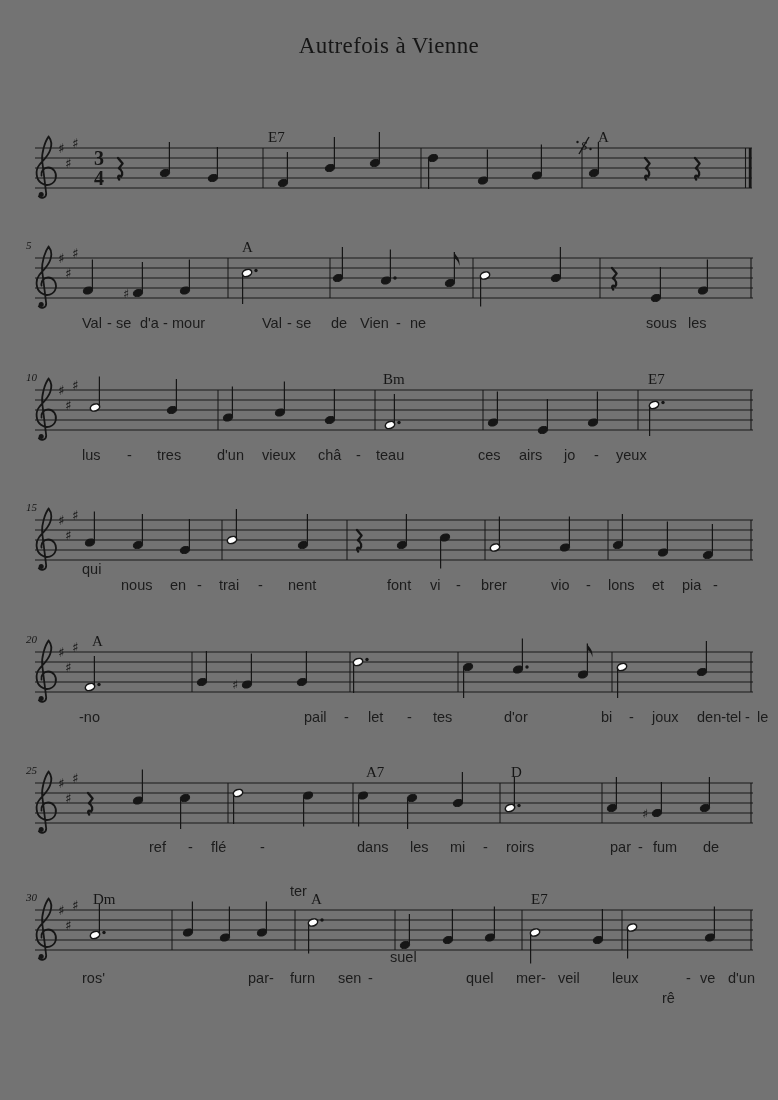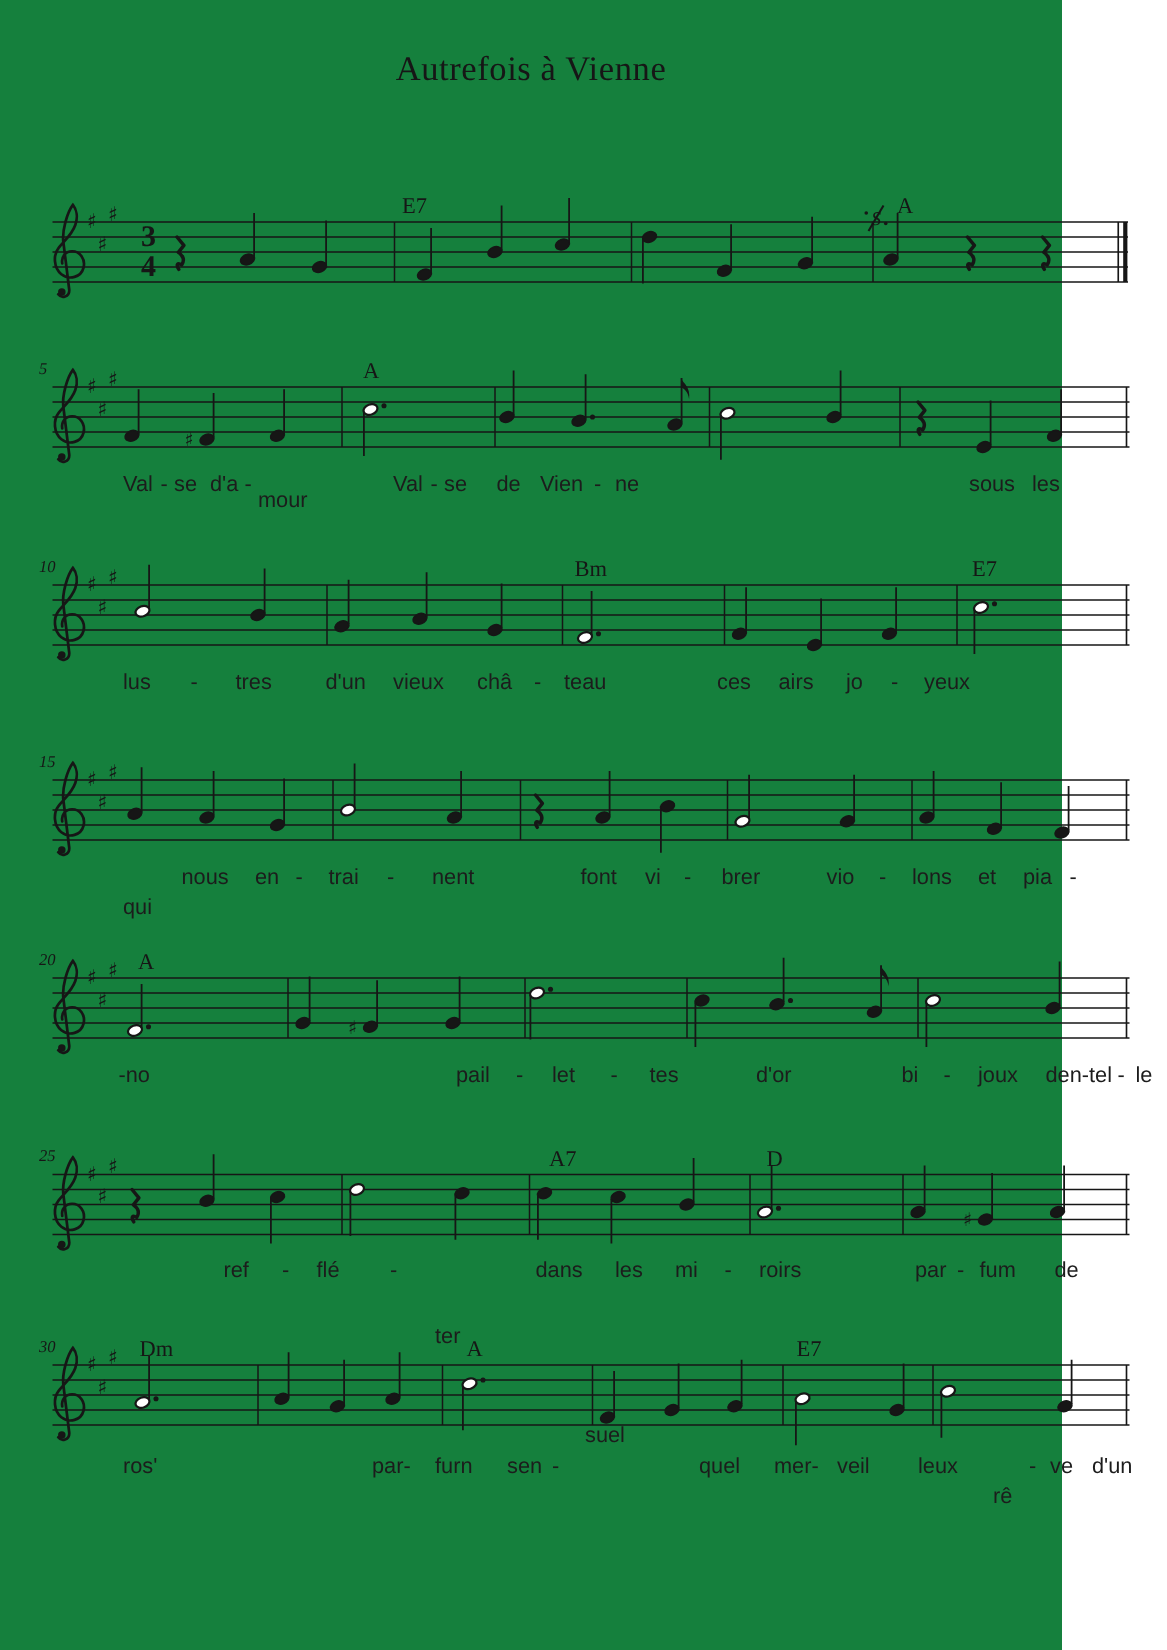--- a/index.html
+++ b/index.html
@@ -1,17 +1,17 @@
 <!DOCTYPE html>
 <html><head>
 <meta charset="utf-8">
 <style>
   html,body{margin:0;padding:0;}
   body{width:778px;height:1100px;background:#ffffff;overflow:hidden;}
-  .page{position:relative;width:708px;height:1100px;background:#15803d;
+  .page{position:relative;width:778px;height:1100px;background:#737373;
         font-family:"Liberation Serif",serif;color:#161616;}
   .title{position:absolute;top:33px;left:0;width:100%;margin:0;text-align:center;
          font-size:23px;font-weight:400;letter-spacing:.4px;font-family:"Liberation Serif",serif;}
   #score-svg{position:absolute;left:0;top:0;}
   #lyrics-layer{position:absolute;left:0;top:0;width:778px;height:1100px;padding-left:36px;}
   .lyric{position:absolute;font-family:"Liberation Sans",sans-serif;font-size:14.5px;
          color:#1c1c1c;white-space:pre;line-height:1;}
 </style>
 </head>
 <body>
@@ -511,21 +511,21 @@
           <line x1="714.4" y1="936" x2="714.4" y2="906.5" stroke="#161616" stroke-width="1.2"></line>
         </g>
       </g>
     </svg>
   <div id="lyrics-layer">
       <span class="lyric" style="left: 82px; top: 316px;">Val</span>
       <span class="lyric" style="left: 107px; top: 316px;">-</span>
       <span class="lyric" style="left: 116px; top: 316px;">se</span>
       <span class="lyric" style="left: 140px; top: 316px;">d'a</span>
       <span class="lyric" style="left: 163px; top: 316px;">-</span>
-      <span class="lyric" style="left: 172px; top: 327px;">mour</span>
+      <span class="lyric" style="left: 172px; top: 316px;">mour</span>
       <span class="lyric" style="left: 262px; top: 316px;">Val</span>
       <span class="lyric" style="left: 287px; top: 316px;">-</span>
       <span class="lyric" style="left: 296px; top: 316px;">se</span>
       <span class="lyric" style="left: 331px; top: 316px;">de</span>
       <span class="lyric" style="left: 360px; top: 316px;">Vien</span>
       <span class="lyric" style="left: 396px; top: 316px;">-</span>
       <span class="lyric" style="left: 410px; top: 316px;">ne</span>
       <span class="lyric" style="left: 646px; top: 316px;">sous</span>
       <span class="lyric" style="left: 688px; top: 316px;">les</span>
       <span class="lyric" style="left: 82px; top: 448px;">lus</span>
@@ -534,21 +534,21 @@
       <span class="lyric" style="left: 217px; top: 448px;">d'un</span>
       <span class="lyric" style="left: 262px; top: 448px;">vieux</span>
       <span class="lyric" style="left: 318px; top: 448px;">châ</span>
       <span class="lyric" style="left: 356px; top: 448px;">-</span>
       <span class="lyric" style="left: 376px; top: 448px;">teau</span>
       <span class="lyric" style="left: 478px; top: 448px;">ces</span>
       <span class="lyric" style="left: 519px; top: 448px;">airs</span>
       <span class="lyric" style="left: 564px; top: 448px;">jo</span>
       <span class="lyric" style="left: 594px; top: 448px;">-</span>
       <span class="lyric" style="left: 616px; top: 448px;">yeux</span>
-      <span class="lyric" style="left: 82px; top: 598px;">qui</span>
+      <span class="lyric" style="left: 82px; top: 562px;">qui</span>
       <span class="lyric" style="left: 121px; top: 578px;">nous</span>
       <span class="lyric" style="left: 170px; top: 578px;">en</span>
       <span class="lyric" style="left: 197px; top: 578px;">-</span>
       <span class="lyric" style="left: 219px; top: 578px;">trai</span>
       <span class="lyric" style="left: 258px; top: 578px;">-</span>
       <span class="lyric" style="left: 288px; top: 578px;">nent</span>
       <span class="lyric" style="left: 387px; top: 578px;">font</span>
       <span class="lyric" style="left: 430px; top: 578px;">vi</span>
       <span class="lyric" style="left: 456px; top: 578px;">-</span>
       <span class="lyric" style="left: 481px; top: 578px;">brer</span>

